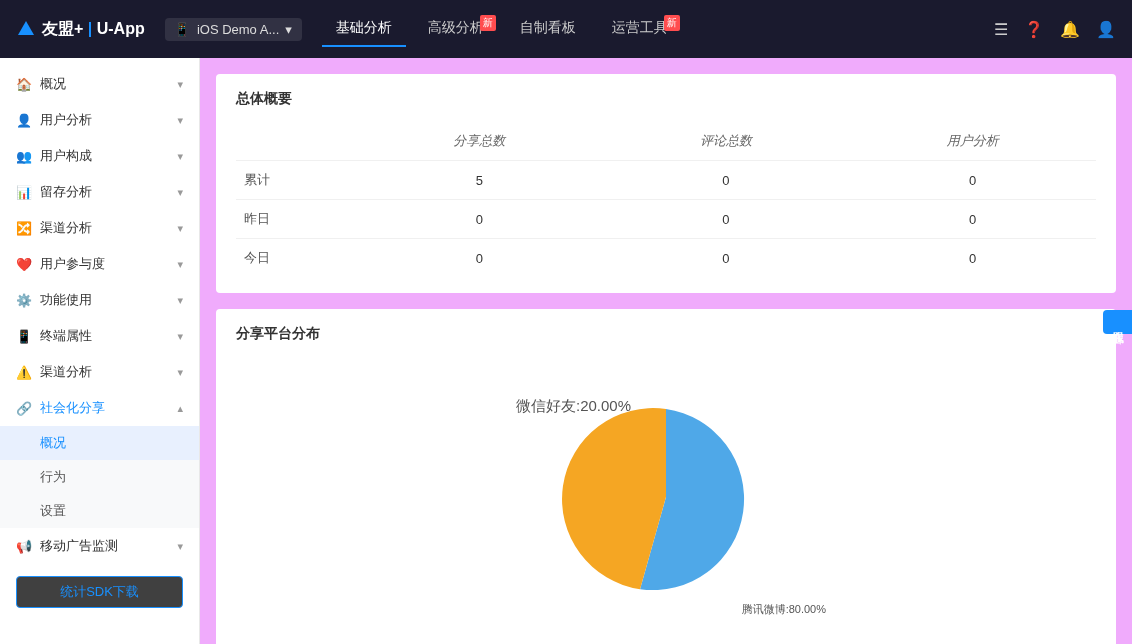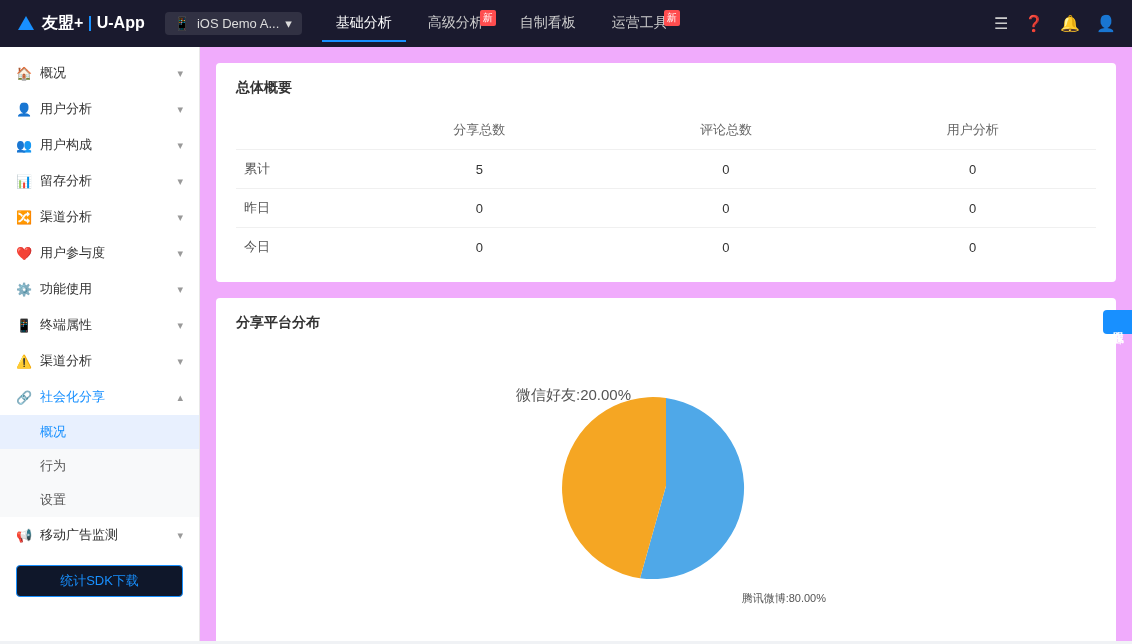--- a/index.html
+++ b/index.html
@@ -1,21 +1,21 @@
 <!DOCTYPE html>
 <html><head>
   <meta charset="utf-8">
   <style>
     * { box-sizing: border-box; margin: 0; padding: 0; }
     body { font-family: "PingFang SC", "Microsoft YaHei", sans-serif; background: #f0f2f5; width: 1132px; height: 644px; overflow: hidden; font-size: 13px; }
 
     
     .topbar {
       background: #1a1a2e;
-      height: 47px;
+      height: 58px;
       display: flex;
       align-items: center;
       padding: 0 16px;
       color: #fff;
     }
     .topbar-logo {
       display: flex; align-items: center; gap: 6px;
       font-size: 16px; font-weight: bold; color: #fff;
       margin-right: 20px;
     }
@@ -102,21 +102,21 @@
     }
     .sidebar-sub-item.active { background: #e8f0fe; color: #1890ff; }
 
     .sidebar-download {
       margin: 12px 16px;
     }
     .sidebar-download button {
       width: 100%;
       padding: 6px 0;
       border: 1px solid #1890ff;
-      background: #0f172a;
+      background: #404040;
       color: #1890ff;
       border-radius: 4px;
       cursor: pointer;
       font-size: 13px;
     }
 
     
     .main {
       flex: 1;
       overflow-y: auto;
@@ -142,20 +142,21 @@
       width: 100%;
       border-collapse: collapse;
       font-size: 13px;
     }
     .summary-table th {
       text-align: center;
       color: #666;
       font-weight: normal;
       padding: 10px 8px;
       border-bottom: 1px solid #f0f0f0;
+      font-style: italic;
     }
     .summary-table td {
       text-align: center;
       padding: 10px 8px;
       color: #333;
       border-bottom: 1px solid #f0f0f0;
     }
     .summary-table td:first-child { text-align: left; color: #555; }
     .summary-table tr:last-child td { border-bottom: none; }
 

